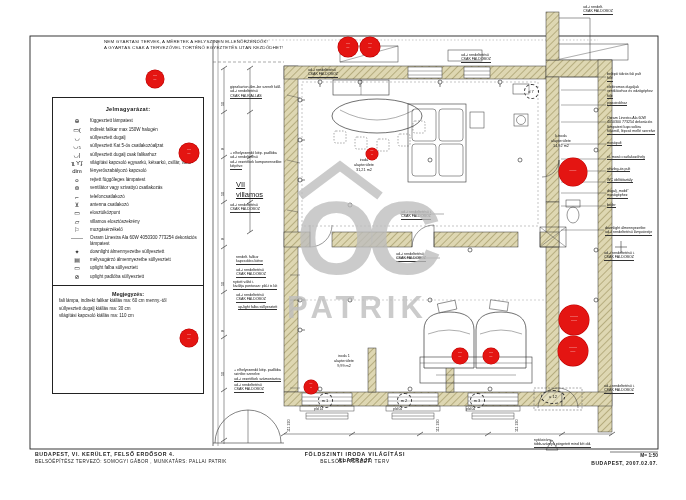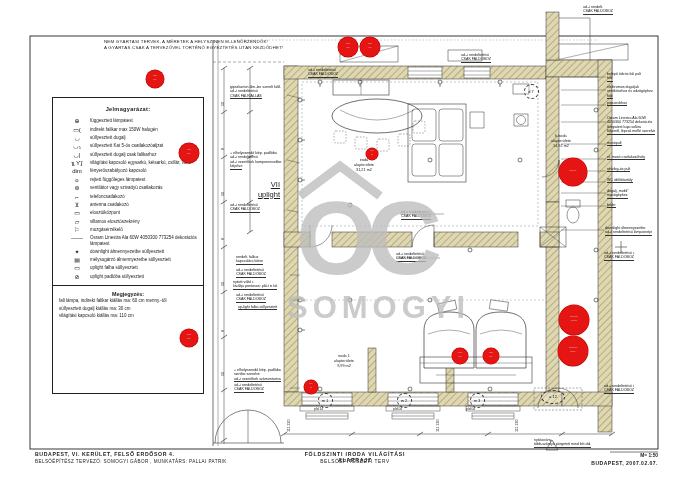--- a/index.html
+++ b/index.html
@@ -18,21 +18,21 @@
   .lsym{width:20px;min-width:20px;font-size:6px;line-height:1;text-align:center;color:#111;}
   .llab{font-size:4.5px;line-height:1.2;padding-left:3px;}
   .ldivider{border-top:1px solid #222;margin-top:4px;}
   .ntitle{text-align:center;font-size:5.4px;font-weight:bold;margin-top:5px;}
   .nline{font-size:4.5px;line-height:1.7;padding:0 6px;}
   
   .ann{position:absolute;width:58px;font-size:3.6px;line-height:1.25;z-index:4;color:#111;}
   .annline{white-space:nowrap;}
   .ul{border-bottom:.5px solid #333;display:inline-block;}
   .area{position:absolute;width:40px;font-size:3.8px;line-height:1.3;text-align:center;z-index:3;}
-  .gateway{left:236px;top:180px;width:44px;text-align:right;font-size:7.5px;line-height:1.3;z-index:3;text-decoration:underline;}
+  .gateway{left:236px;top:180px;width:44px;text-align:left;font-size:7.5px;line-height:1.3;z-index:3;text-decoration:underline;}
   
   .marker{position:absolute;width:13px;height:13px;border:.6px dashed #333;border-radius:50%;
           display:flex;align-items:center;justify-content:center;z-index:4;background:rgba(255,255,255,.2);}
   .marker.wide{width:22px;height:12px;border-radius:50%;}
   .mlab{font-size:4px;}
   .msub{position:absolute;font-size:3.4px;z-index:4;}
   
   .dim{position:absolute;font-size:3.6px;transform:rotate(-90deg);transform-origin:left top;z-index:3;}
   
   .stamp{position:absolute;background:#e41512;border-radius:50%;display:flex;flex-direction:column;
@@ -377,21 +377,21 @@
     <div class="ntitle">Megjegyzés:</div>
     <div id="legend-notes">
         <div class="nline">fali lámpa, indirekt falikar kiállás   ma: 60 cm menny.-től</div>
         <div class="nline">süllyesztett dugalj kiállás   ma: 30 cm</div>
         <div class="nline">világítási kapcsoló kiállás   ma: 110 cm</div>
       </div>
   </div>
 
   <div class="abs gateway">
     <div>VII</div>
-    <div>uplight</div>
+    <div>villamos</div>
   </div>
 
   <div id="plan-layer">
       <div class="ann" style="left: 230px; top: 85px;"><div class="annline">gipszkarton álm.-be szerelt kiáll.</div><div class="annline">ud.-i rendeltetésű</div><div class="annline ul">CSAK FALKIÁLLÁS</div></div>
       <div class="ann" style="left: 230px; top: 151px;"><div class="annline">+ elhelyezendő kiép. padlóba</div><div class="annline">ud.-i rendeltetésű</div><div class="annline">ud.-i vezetékek komponensekbe</div><div class="annline ul">kiépítve</div></div>
       <div class="ann" style="left: 230px; top: 203px;"><div class="annline">ud.-i rendeltetésű</div><div class="annline ul">CSAK FALDOBOZ</div></div>
       <div class="ann" style="left: 236px; top: 255px;"><div class="annline">rendelt. falikar</div><div class="annline ul">kapcsolóra kötve</div></div>
       <div class="ann" style="left: 236px; top: 268px;"><div class="annline">ud.-i rendeltetésű</div><div class="annline ul">CSAK FALDOBOZ</div></div>
       <div class="ann" style="left: 233px; top: 280px;"><div class="annline">nyitott váltó i.</div><div class="annline ul">kiváltja pontosan: pld-t is lát</div></div>
       <div class="ann" style="left: 236px; top: 293px;"><div class="annline">ud.-i rendeltetésű</div><div class="annline ul">CSAK FALDOBOZ</div></div>
@@ -503,21 +503,21 @@
         <div class="stline">········</div>
         <div class="stline">······</div>
       </div>
       <div class="stamp" style="left: 558px; top: 336px; height: 30px; width: 30px;">
         <div class="stline">········</div>
         <div class="stline">·····</div>
       </div>
     </div>
 
   <div class="abs wm wmletters">OC</div>
-  <div class="abs wm wmline wm1">SOMOGYI</div>
+  <div class="abs wm wmline wm1">PATRIK</div>
 
   <div class="abs tb tb-addr">BUDAPEST, VI. KERÜLET, FELSŐ ERDŐSOR 4.</div>
   <div class="abs tb tb-designer">BELSŐÉPÍTÉSZ TERVEZŐ: SOMOGYI GÁBOR , MUNKATÁRS: PALLAI PATRIK</div>
   <div class="abs tb tb-title">FÖLDSZINTI IRODA VILÁGÍTÁSI ALAPRAJZ</div>
   <div class="abs tb tb-sub">BELSŐÉPÍTÉSZETI TERV</div>
   <div class="abs tb tb-scale">M= 1:50</div>
   <div class="abs tb tb-date">BUDAPEST, 2007.02.07.</div>
 </div>
 
 </body></html>

